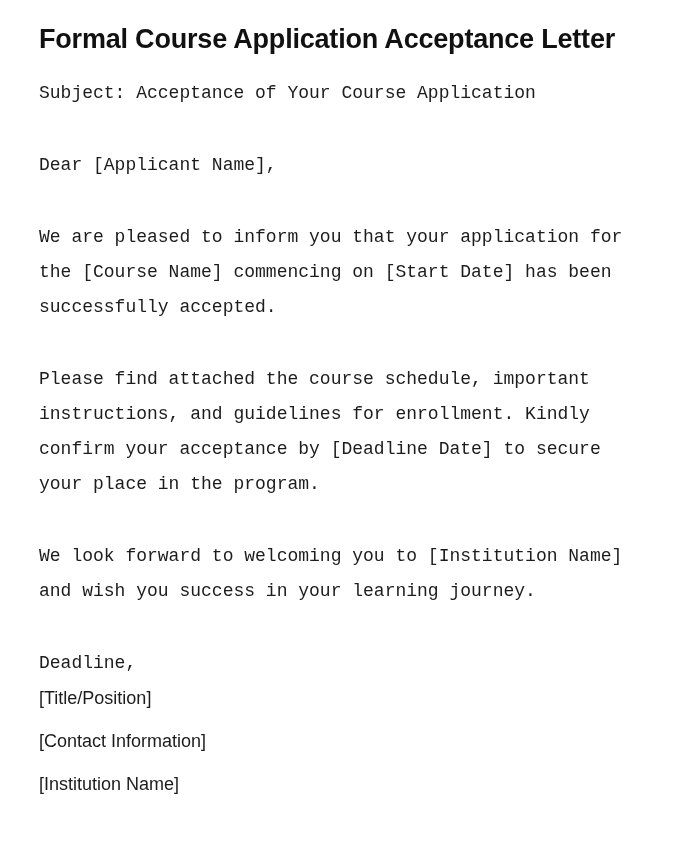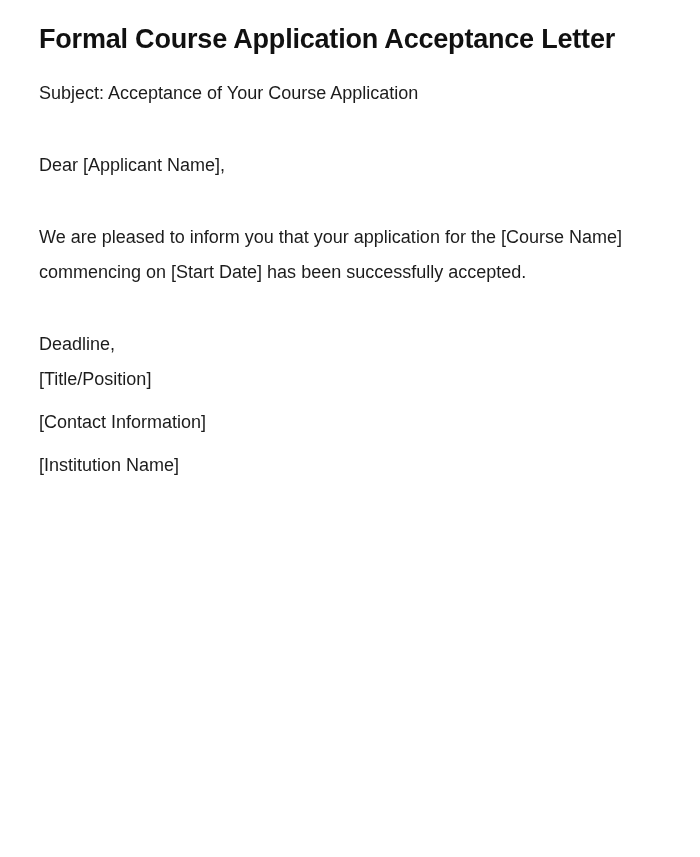--- a/index.html
+++ b/index.html
@@ -43,20 +43,21 @@
   }
 
   .letter-para {
     margin: 0;
     padding: 0;
     font-size: 18px;
     line-height: 35px;
     font-weight: normal;
     color: #1c1c1c;
     max-width: 600px;
+    font-family: Liberation Mono, monospace;
   }
 
   .letter-para.subject-line {
     margin-top: 20px;
   }
 
   .letter-para + .letter-para {
     margin-top: 37px;
   }
 
@@ -85,21 +86,23 @@
   <h1 class="letter-title">Formal Course Application Acceptance Letter</h1>
 
   <div class="letter-body">
 
     <p class="letter-para subject-line">Subject: Acceptance of Your Course Application</p>
 
     <p class="letter-para">Dear [Applicant Name],</p>
 
     <p class="letter-para">We are pleased to inform you that your application for the [Course Name] commencing on [Start Date] has been successfully accepted.</p>
 
+    <p class="letter-para">Please find attached the course schedule, important instructions, and guidelines for enrollment. Kindly confirm your acceptance by [Deadline Date] to secure your place in the program.</p>
 
+    <p class="letter-para">We look forward to welcoming you to [Institution Name] and wish you success in your learning journey.</p>
 
     <p class="letter-para">Deadline,</p>
 
   </div>
 
   <div class="signature-block">
 
 
     <p class="signature-line">[Title/Position]</p>
 

